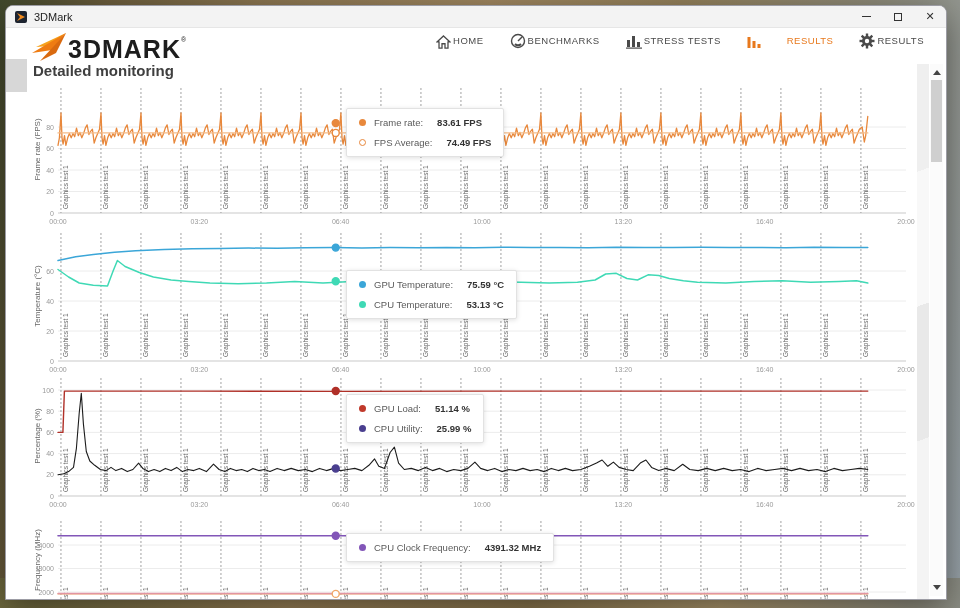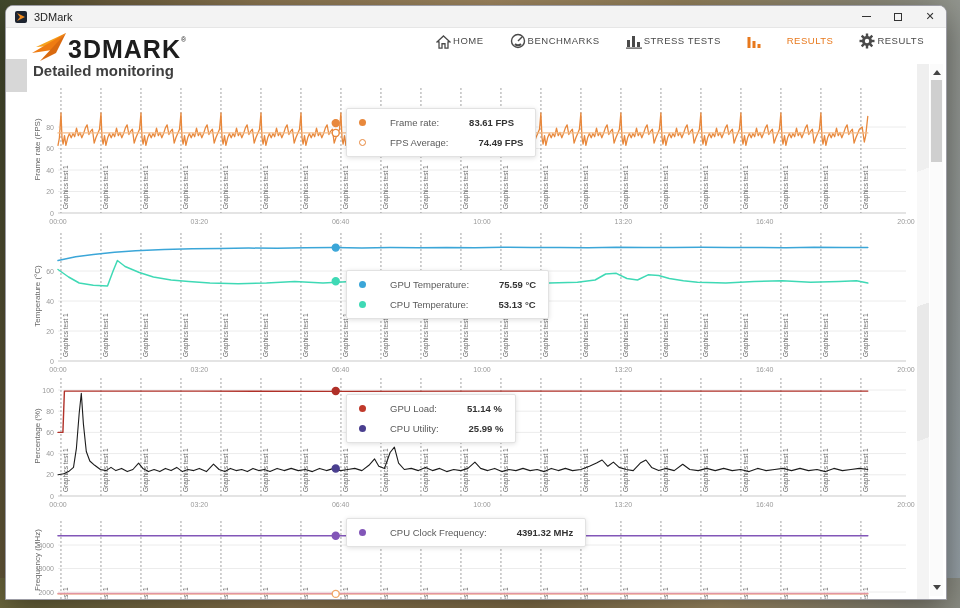--- a/index.html
+++ b/index.html
@@ -46,21 +46,21 @@
   .scrollbar { position:absolute; right:3px; top:58px; bottom:3px; width:13px; background:#fbfbfb; }
   .sb-arrow { position:absolute; left:3px; width:0; height:0; border-left:4px solid transparent;
     border-right:4px solid transparent; }
   .sb-up { top:6px; border-bottom:5px solid #444; }
   .sb-down { bottom:6px; border-top:5px solid #444; }
   .sb-thumb { position:absolute; left:1px; top:16px; width:11px; height:82px; background:#cfcfcf; }
   
   .tooltip { position:absolute; background:#fff; border:1px solid #e2e2e2; border-radius:2px;
     box-shadow:0 1px 5px rgba(0,0,0,.13); padding:8px 12px; z-index:5;
     display:flex; flex-direction:column; gap:9px; }
-  .tt-row { display:flex; align-items:center; gap:24px; font-size:9.5px; color:#5a5a5a; white-space:nowrap; }
+  .tt-row { display:flex; align-items:center; gap:8px; font-size:9.5px; color:#5a5a5a; white-space:nowrap; }
   .tt-dot { width:7px; height:7px; border-radius:50%; flex:0 0 auto; }
   .tt-val { font-weight:bold; color:#333; margin-left:6px; }
 </style>
 </head>
 <body>
 
 <div class="stage">
   <div class="window">
 
     <div class="titlebar">
@@ -440,21 +440,21 @@
             <span class="tt-dot" style="background: rgb(192, 57, 43);"></span>
             <span>GPU Load:</span>
             <span class="tt-val">51.14 %</span>
           </div>
           <div class="tt-row">
             <span class="tt-dot" style="background: rgb(74, 63, 143);"></span>
             <span>CPU Utility:</span>
             <span class="tt-val">25.99 %</span>
           </div>
         </div>
-        <div class="tooltip" style="left: 340px; top: 512px;">
+        <div class="tooltip" style="left: 340px; top: 527px;">
           <div class="tt-row">
             <span class="tt-dot" style="background: rgb(130, 86, 184);"></span>
             <span>CPU Clock Frequency:</span>
             <span class="tt-val">4391.32 MHz</span>
           </div>
         </div>
       </div>
 
     <div class="right-facets"></div>
     <div class="scrollbar">

